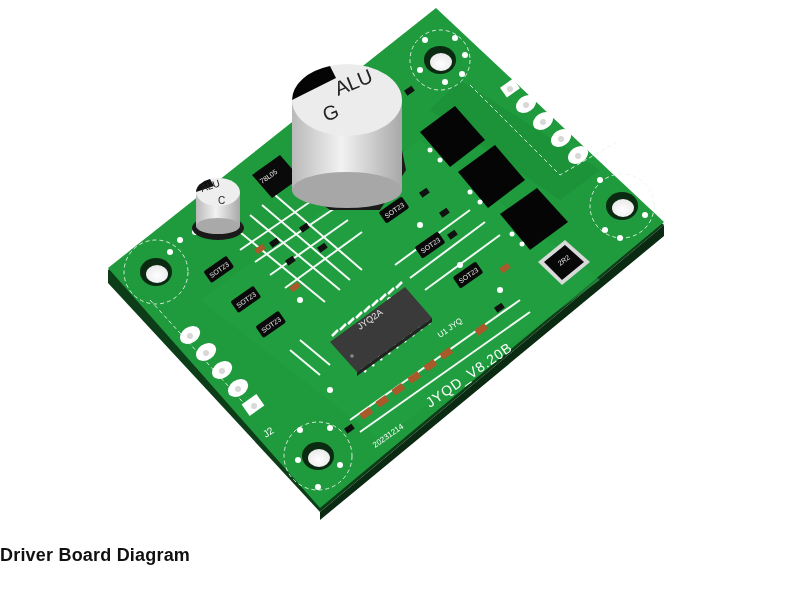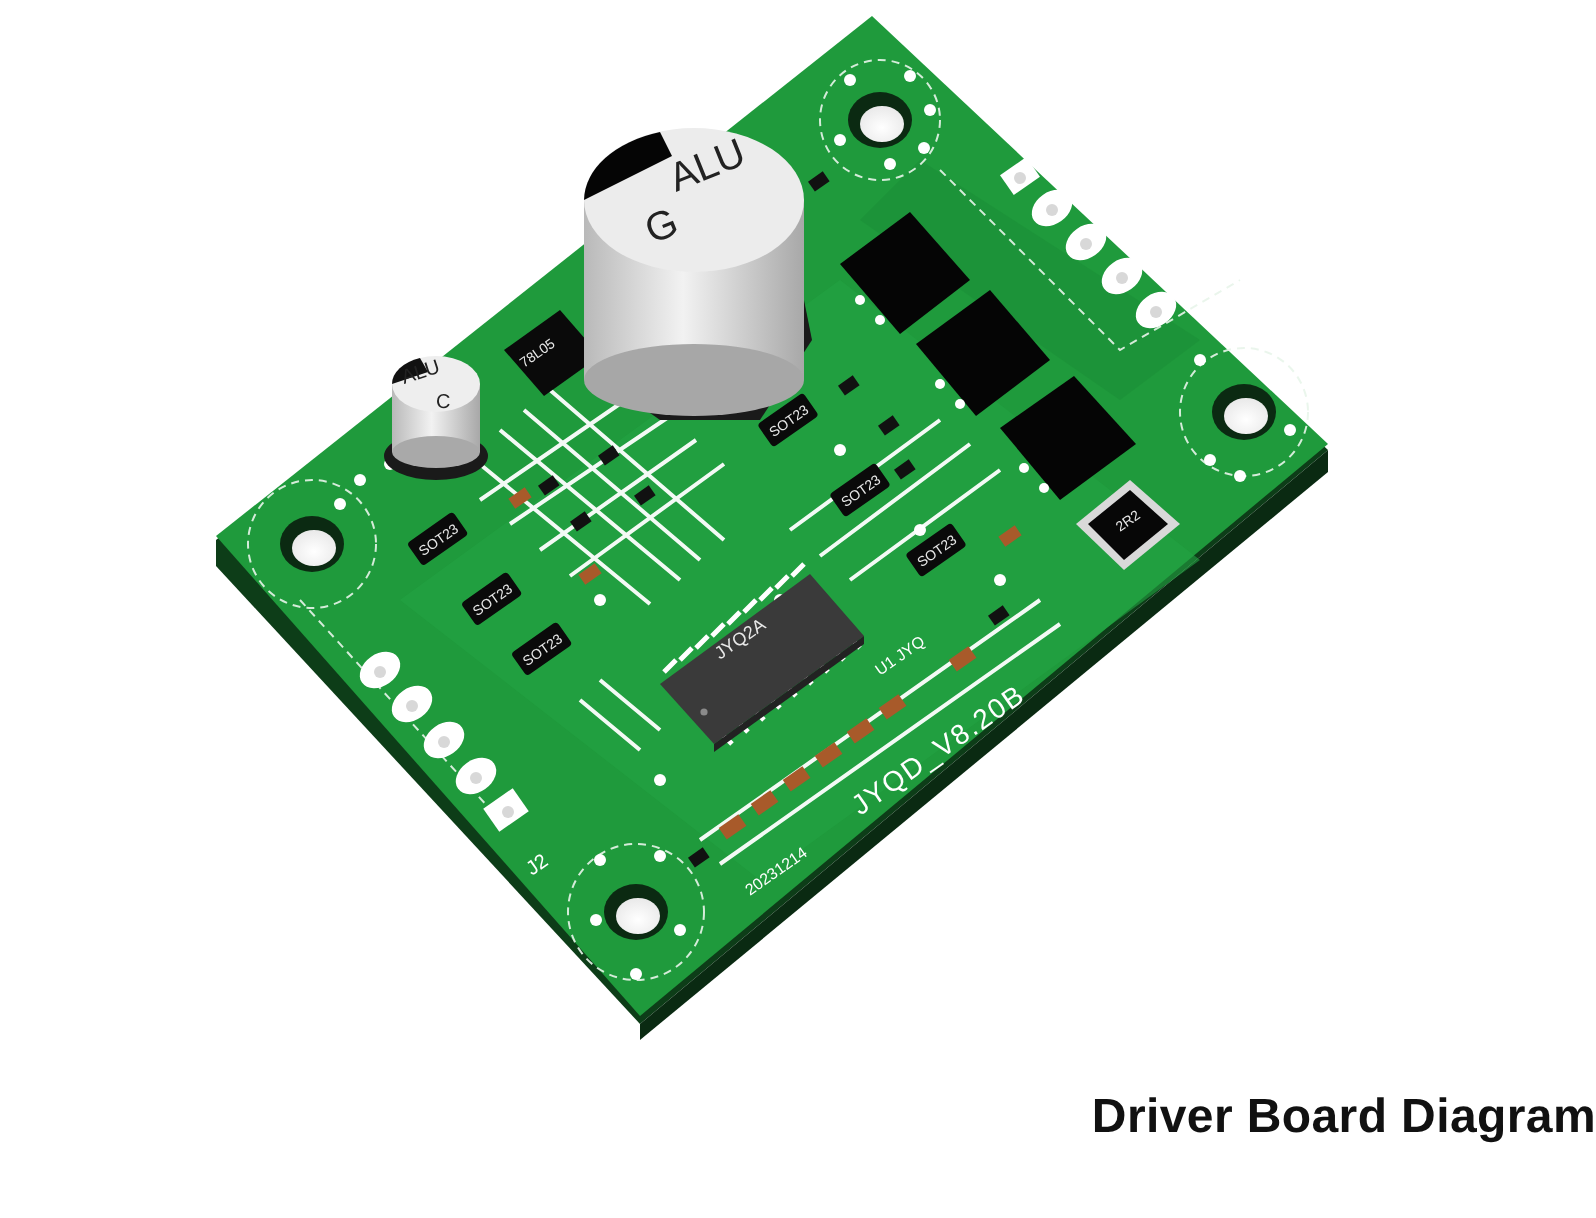--- a/index.html
+++ b/index.html
@@ -1,20 +1,20 @@
 <!DOCTYPE html>
 <html><head>
 <meta charset="utf-8">
 <style>
   html, body { margin: 0; padding: 0; background: #ffffff; }
   body { width: 798px; height: 609px; position: relative; overflow: hidden;
          font-family: "Liberation Sans", sans-serif; }
   #figure { position: absolute; left: 0; top: 0; width: 798px; height: 540px; }
-  #caption { position: absolute; left: 0; top: 545px; width: 798px; text-align: right;
-             font-family: "Liberation Sans", sans-serif; font-weight: bold; font-size: 24px;
+  #caption { position: absolute; left: 0; top: 545px; width: 798px; text-align: left;
+             font-family: "Liberation Sans", sans-serif; font-weight: bold; font-size: 18px;
              color: #111111; letter-spacing: 0.2px; }
   .silk { font-family: "Liberation Sans", sans-serif; fill: #ffffff; }
   .chiplbl { font-family: "Liberation Sans", sans-serif; fill: #e8e8e8; }
 </style>
 </head>
 <body>
 
 <svg id="figure" viewBox="0 0 798 540" xmlns="http://www.w3.org/2000/svg">
   <defs>
     <linearGradient id="capG" x1="0" x2="1" y1="0" y2="0">

